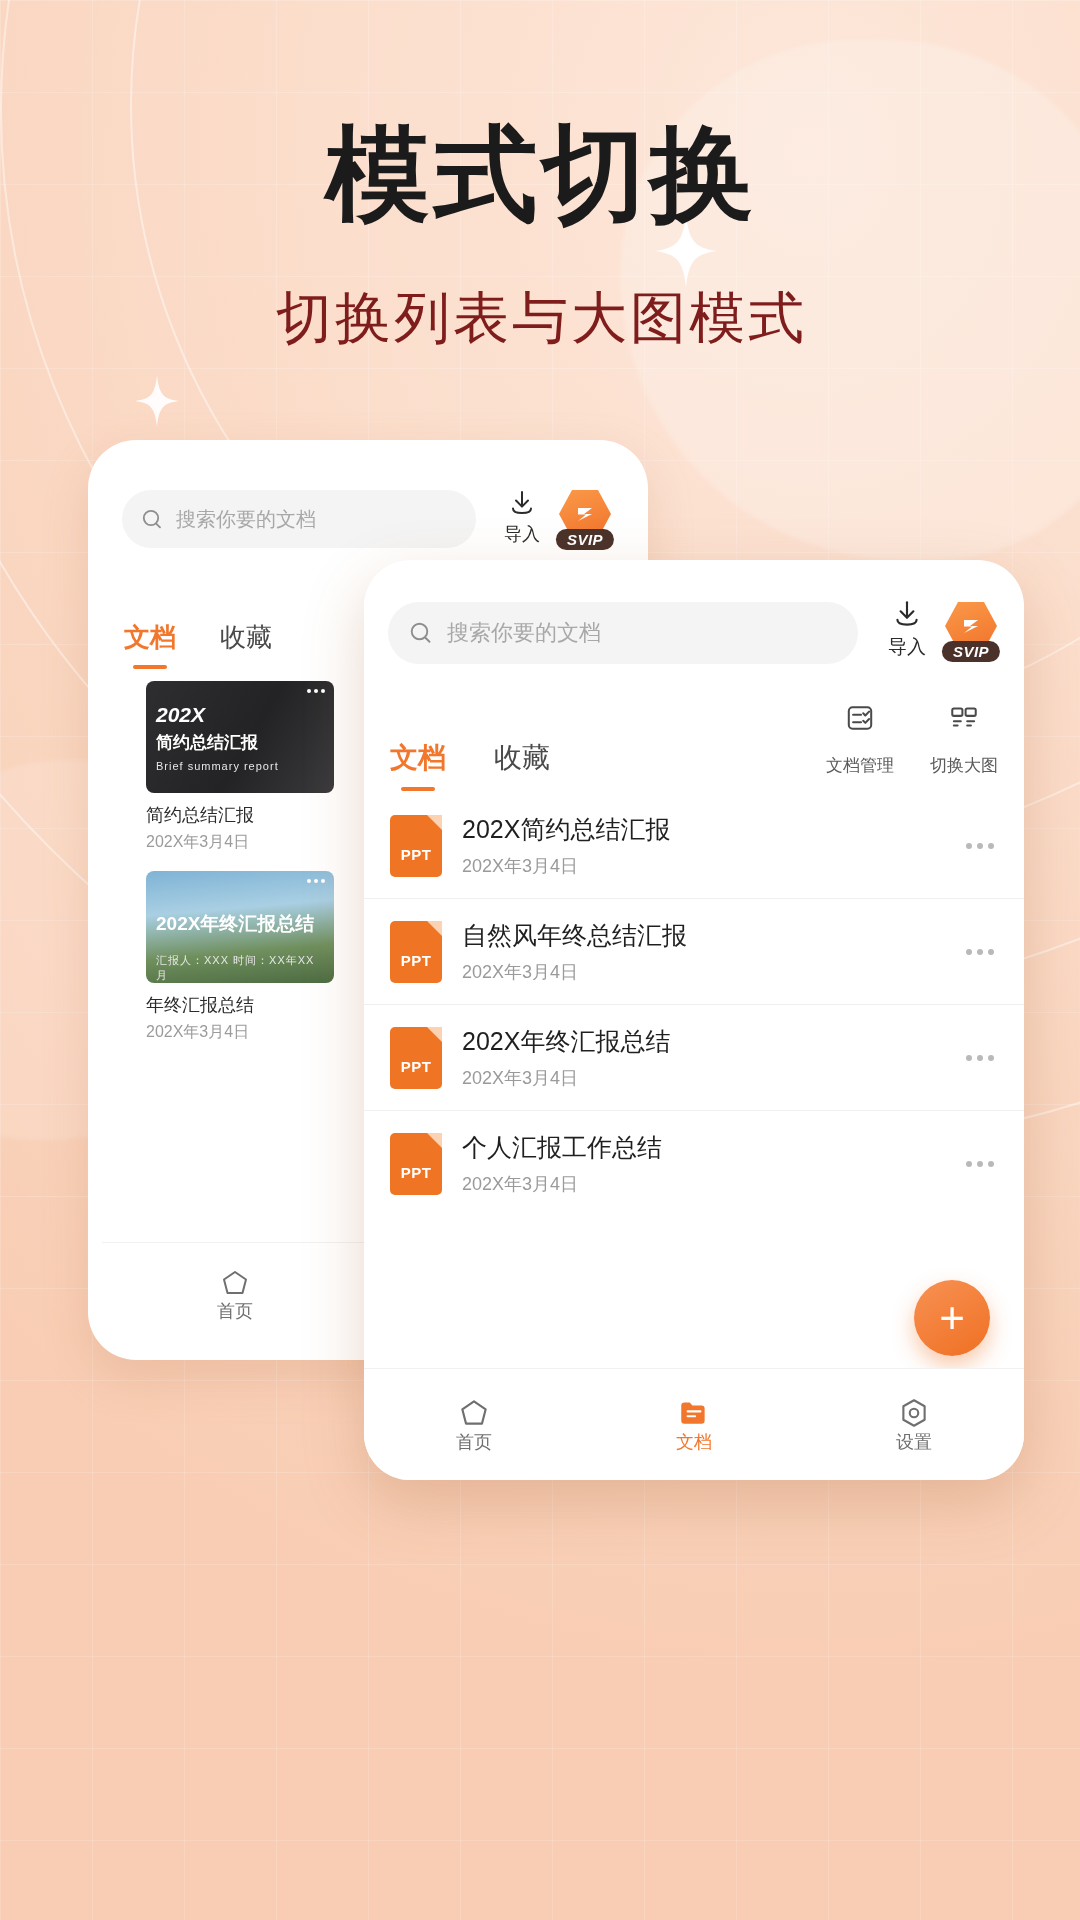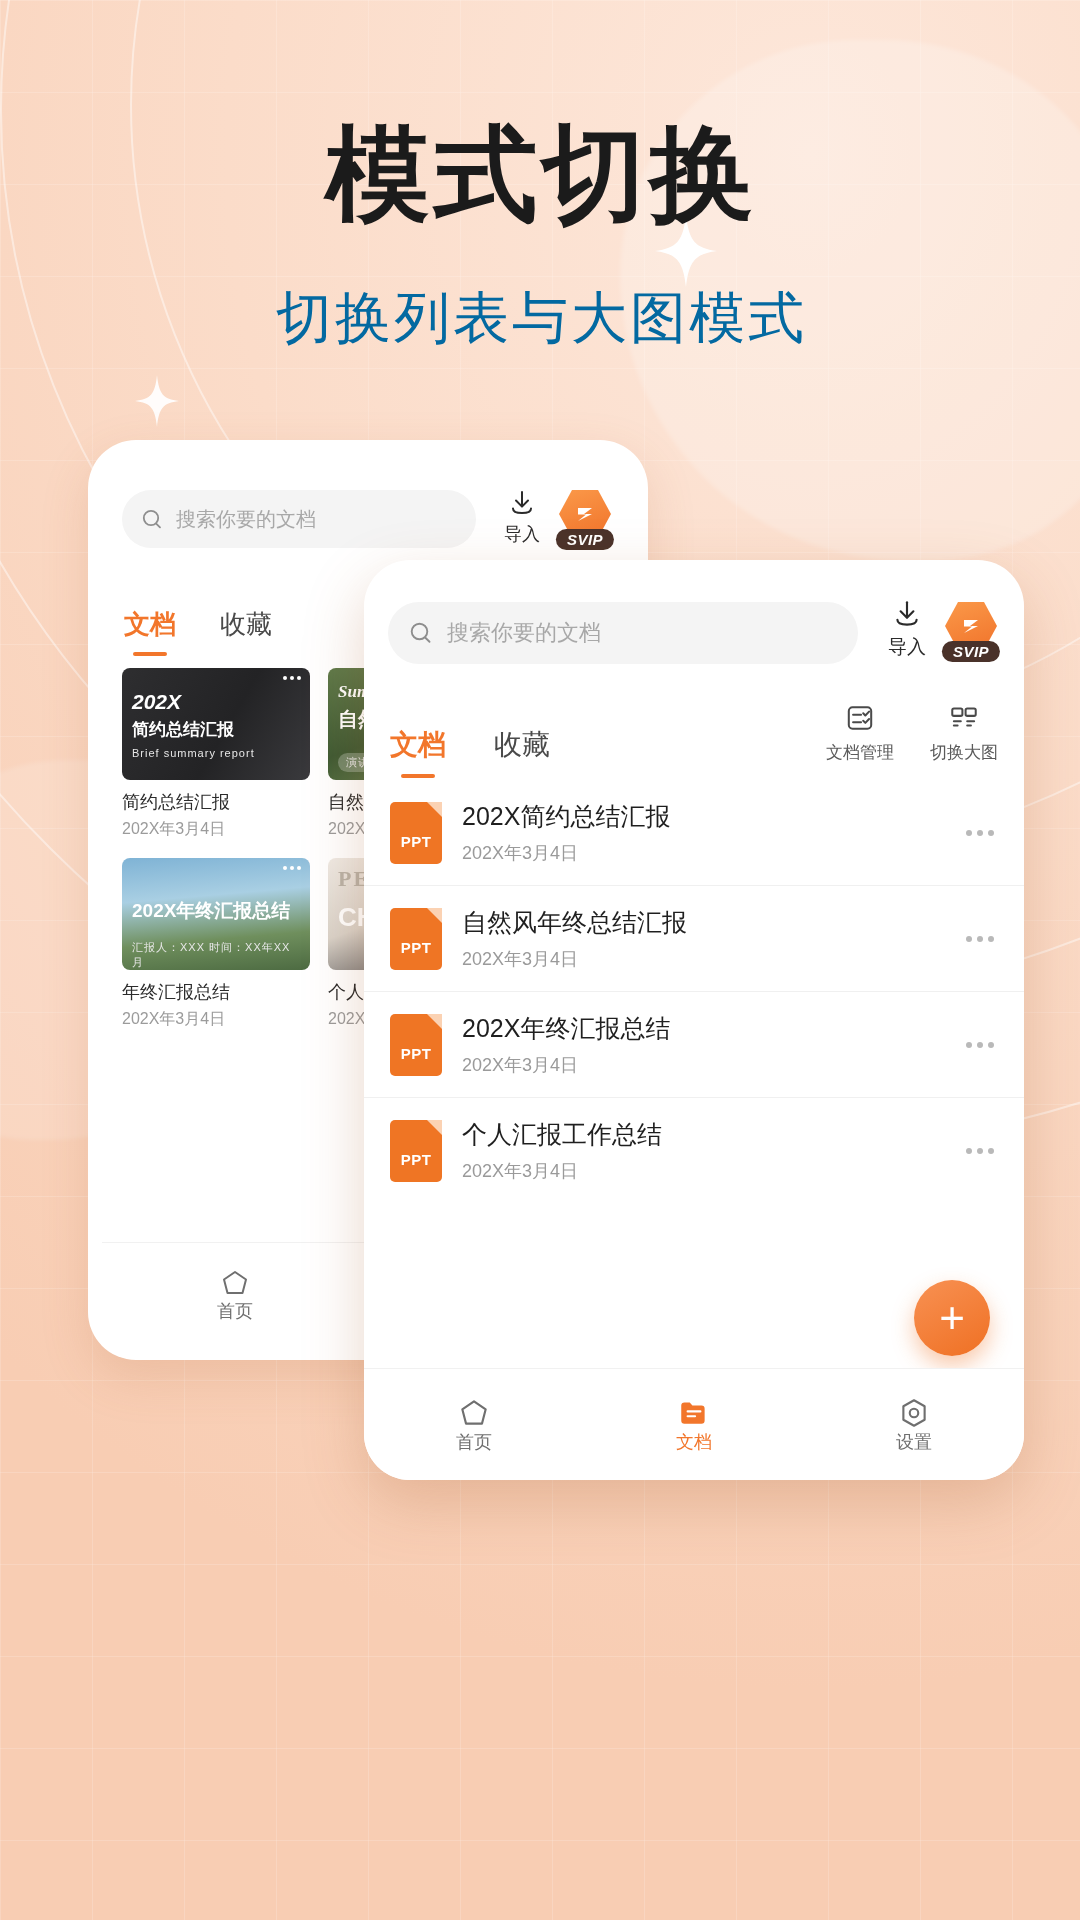--- a/index.html
+++ b/index.html
@@ -53,21 +53,21 @@
     color:#1b1b1b; letter-spacing:4px;
     display:inline-block; position:relative;
     padding:0 6px;
   }
   .hero-underline{
     position:absolute; left:6px; right:6px; bottom:-2px; height:16px;
     background:#f7a461; z-index:-1;
   }
   .hero-sub{
     margin-top:52px;
-    font-size:56px; color:#0369a1; letter-spacing:3px;
+    font-size:56px; color:#7f1d1d; letter-spacing:3px;
   }
 
   
   .phone{
     position:absolute;
     background:#ffffff;
     border-radius:44px;
     overflow:hidden;
   }
   .phone-back{
@@ -118,26 +118,26 @@
 
   
   .tabs{ display:flex; align-items:flex-end; }
   .tab{ position:relative; color:#4a4a4a; }
   .tab.active{ color:#f2762b; font-weight:bold; }
   .tab.active .tab-ul{
     position:absolute; left:50%; transform:translateX(-50%);
     bottom:-14px; width:34px; height:4px; border-radius:3px; background:#f2762b;
   }
 
-  .tool{ display:flex; flex-direction:column; align-items:center; gap:7px; }
+  .tool{ display:flex; flex-direction:column; align-items:center; gap:20px; }
   .tool-label{ font-size:17px; color:#5b5b5b; white-space:nowrap; }
 
   
   .grid{ display:flex; flex-wrap:wrap; gap:18px; padding:0 20px; margin-top:26px; }
-  .card{ width:188px; }
+  .card{ width:188px;margin-left:24px; }
   .thumb{
     width:188px; height:112px; border-radius:8px; overflow:hidden;
     position:relative; background:#333;
   }
   .card-title{ font-size:18px; color:#2b2b2b; margin-top:10px; }
   .card-date{ font-size:16px; color:#9b9b9b; margin-top:5px; }
   .dots3{ position:absolute; top:8px; right:9px; display:flex; gap:3px; }
   .dots3 i{ width:4px;height:4px;border-radius:50%;background:#fff;display:block; }
 
   .t-dark{ background:linear-gradient(120deg,#2e2e30 0%,#232325 55%,#3a3a3d 100%); }

